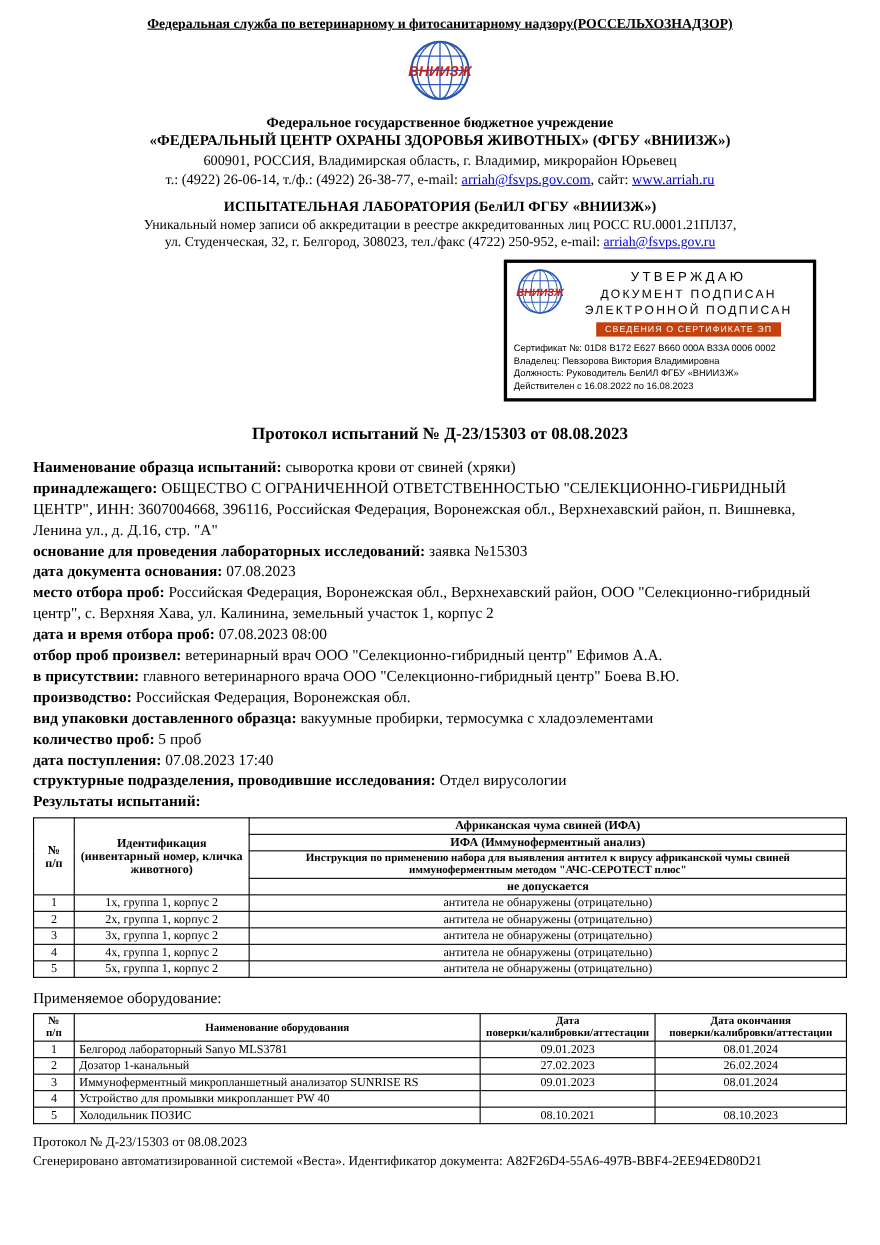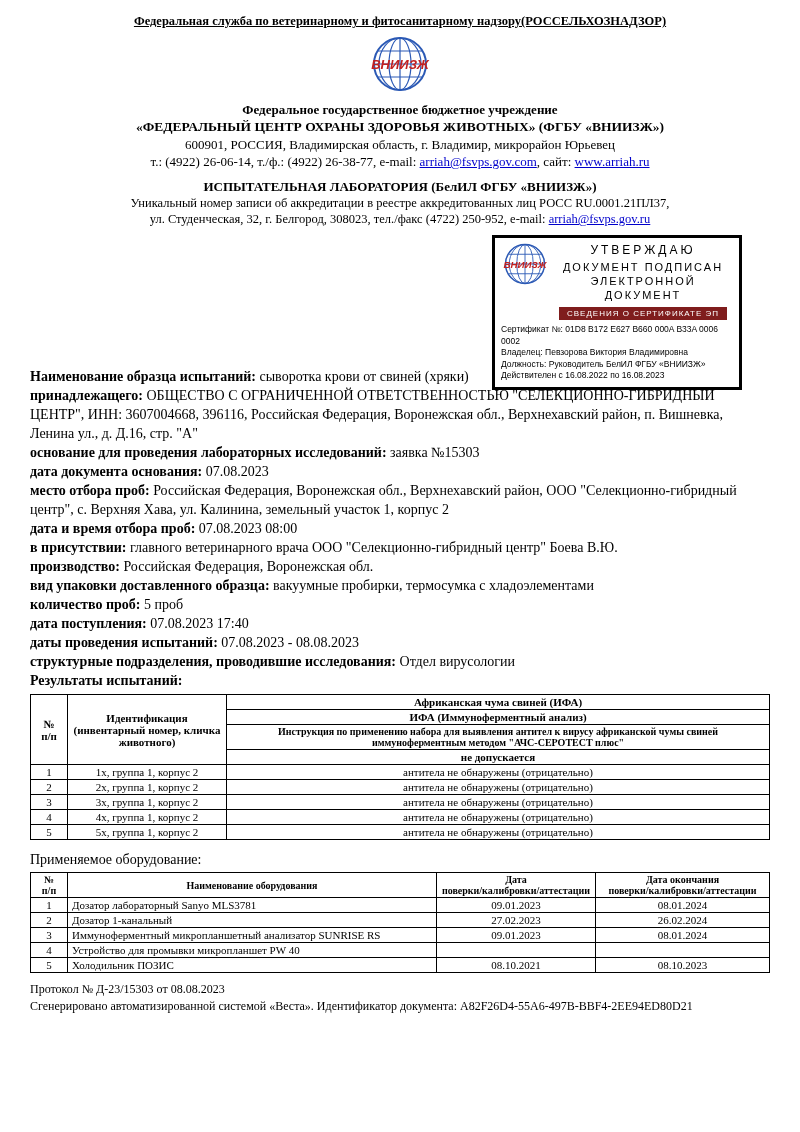--- a/index.html
+++ b/index.html
@@ -14,31 +14,31 @@
   .hdr-agency { font-weight: bold; text-decoration: underline; font-size: 12.5px; margin-bottom: 6px; }
   .logo-wrap { text-align: center; margin: 2px 0 4px; }
   .hdr-line { font-size: 13px; line-height: 17px; }
   .hdr-name { font-size: 13.5px; line-height: 18px; font-weight: bold; }
   .hdr-small { font-size: 12.5px; line-height: 16px; }
   .gap8 { height: 8px; }
   a.link { color: #0000cc; text-decoration: underline; cursor: pointer; }
 
   .stamp-area { position: relative; height: 140px; }
   .stamp {
-    position: absolute; right: 28px; top: 8px; width: 250px;
+    position: absolute; right: 28px; top: 8px; width: 284px;
     border: 3px solid #000; background: #fff; padding: 4px 6px 5px;
     box-sizing: border-box; font-family: "Liberation Sans", sans-serif;
   }
   .stamp-top { display: flex; align-items: flex-start; }
   .stamp-logo { flex: 0 0 auto; margin-right: 4px; }
   .stamp-right { flex: 1; text-align: center; }
   .stamp-approve { font-size: 12px; letter-spacing: 3px; margin: 1px 0 3px; }
   .stamp-signed { font-size: 11px; letter-spacing: 2px; line-height: 14px; }
   .stamp-bar {
-    display: inline-block; background: #7f1d1d; color: #fff; font-size: 8px;
+    display: inline-block; background: #c2410c; color: #fff; font-size: 8px;
     letter-spacing: 1px; padding: 2px 8px; margin-top: 0;
   }
   .stamp-lines { font-size: 8.5px; line-height: 11.5px; margin-top: 4px; text-align: left; }
 
   .doc-title { font-size: 15.5px; font-weight: bold; text-align: center; margin: 18px 0 12px; }
 
   .fields { font-size: 14px; line-height: 19px; }
   .fields p { margin: 0; }
 
   table { border-collapse: collapse; width: 100%; }
@@ -103,47 +103,48 @@
 
   <div class="stamp-area">
     <div class="stamp">
       <div class="stamp-top">
         <svg class="stamp-logo" width="48" height="44" viewBox="0 0 64 58">
             <use href="#vniizh-logo"></use>
           </svg>
         <div class="stamp-right">
           <div class="stamp-approve">УТВЕРЖДАЮ</div>
           <div class="stamp-signed">ДОКУМЕНТ ПОДПИСАН</div>
-          <div class="stamp-signed">ЭЛЕКТРОННОЙ ДОКУМЕНТ</div>
+          <div class="stamp-signed">ЭЛЕКТРОННОЙ ПОДПИСАН</div>
           <div class="stamp-bar">СВЕДЕНИЯ О СЕРТИФИКАТЕ ЭП</div>
         </div>
       </div>
       <div class="stamp-lines">
         <div>Сертификат №: 01D8 B172 E627 B660 000A B33A 0006 0002</div>
         <div>Владелец: Певзорова Виктория Владимировна</div>
         <div>Должность: Руководитель БелИЛ ФГБУ «ВНИИЗЖ»</div>
         <div>Действителен с 16.08.2022 по 16.08.2023</div>
       </div>
     </div>
   </div>
 
+  <div class="doc-title">Протокол испытаний № Д-23/15303 от 08.08.2023</div>
 
   <div class="fields">
     <p><b>Наименование образца испытаний:</b> <span>сыворотка крови от свиней (хряки)</span></p>
     <p><b>принадлежащего:</b> <span>ОБЩЕСТВО С ОГРАНИЧЕННОЙ ОТВЕТСТВЕННОСТЬЮ "СЕЛЕКЦИОННО-ГИБРИДНЫЙ ЦЕНТР", ИНН: 3607004668, 396116, Российская Федерация, Воронежская обл., Верхнехавский район, п. Вишневка, Ленина ул., д. Д.16, стр. "А"</span></p>
     <p><b>основание для проведения лабораторных исследований:</b> <span>заявка №15303</span></p>
     <p><b>дата документа основания:</b> <span>07.08.2023</span></p>
     <p><b>место отбора проб:</b> <span>Российская Федерация, Воронежская обл., Верхнехавский район, ООО "Селекционно-гибридный центр", с. Верхняя Хава, ул. Калинина, земельный участок 1, корпус 2</span></p>
     <p><b>дата и время отбора проб:</b> <span>07.08.2023 08:00</span></p>
+    <p><b>отбор проб произвел:</b> <span>ветеринарный врач ООО "Селекционно-гибридный центр" Ефимов А.А.</span></p>
     <p><b>в присутствии:</b> <span>главного ветеринарного врача ООО "Селекционно-гибридный центр" Боева В.Ю.</span></p>
     <p><b>производство:</b> <span>Российская Федерация, Воронежская обл.</span></p>
     <p><b>вид упаковки доставленного образца:</b> <span>вакуумные пробирки, термосумка с хладоэлементами</span></p>
     <p><b>количество проб:</b> <span>5 проб</span></p>
     <p><b>дата поступления:</b> <span>07.08.2023 17:40</span></p>
-    <p><b>даты проведения испытаний:</b> <span>07.08.2023 - 08.08.2023</span></p>
     <p><b>структурные подразделения, проводившие исследования:</b> <span>Отдел вирусологии</span></p>
     <p><b>Результаты испытаний:</b></p>
   </div>
 
   <table class="rtable">
     <tbody>
       <tr>
         <td class="hd pre col-no" rowspan="4">№
 п/п</td>
         <td class="hd col-id" rowspan="4">Идентификация (инвентарный номер, кличка животного)</td>
@@ -194,21 +195,21 @@
         <td class="hd pre ecol-no">№
 п/п</td>
         <td class="hd">Наименование оборудования</td>
         <td class="hd pre ecol-d1">Дата
 поверки/калибровки/аттестации</td>
         <td class="hd pre ecol-d2">Дата окончания
 поверки/калибровки/аттестации</td>
       </tr>
       <tr>
         <td>1</td>
-        <td class="name">Дозатор лабораторный Sanyo MLS3781</td>
+        <td class="name">Белгород лабораторный Sanyo MLS3781</td>
         <td>09.01.2023</td>
         <td>08.01.2024</td>
       </tr>
       <tr>
         <td>2</td>
         <td class="name">Дозатор 1-канальный</td>
         <td>27.02.2023</td>
         <td>26.02.2024</td>
       </tr>
       <tr>

